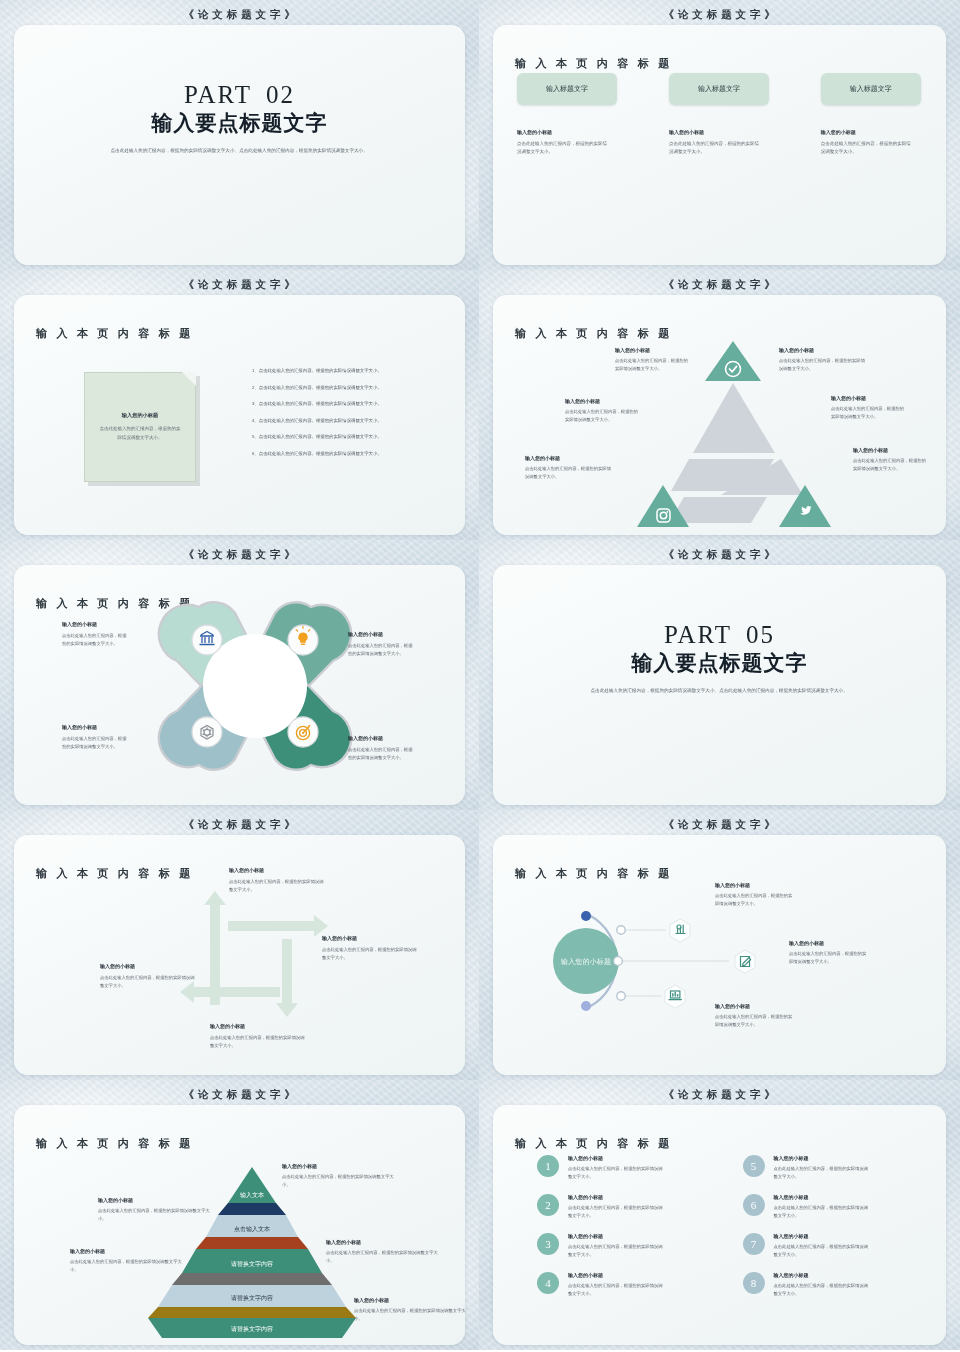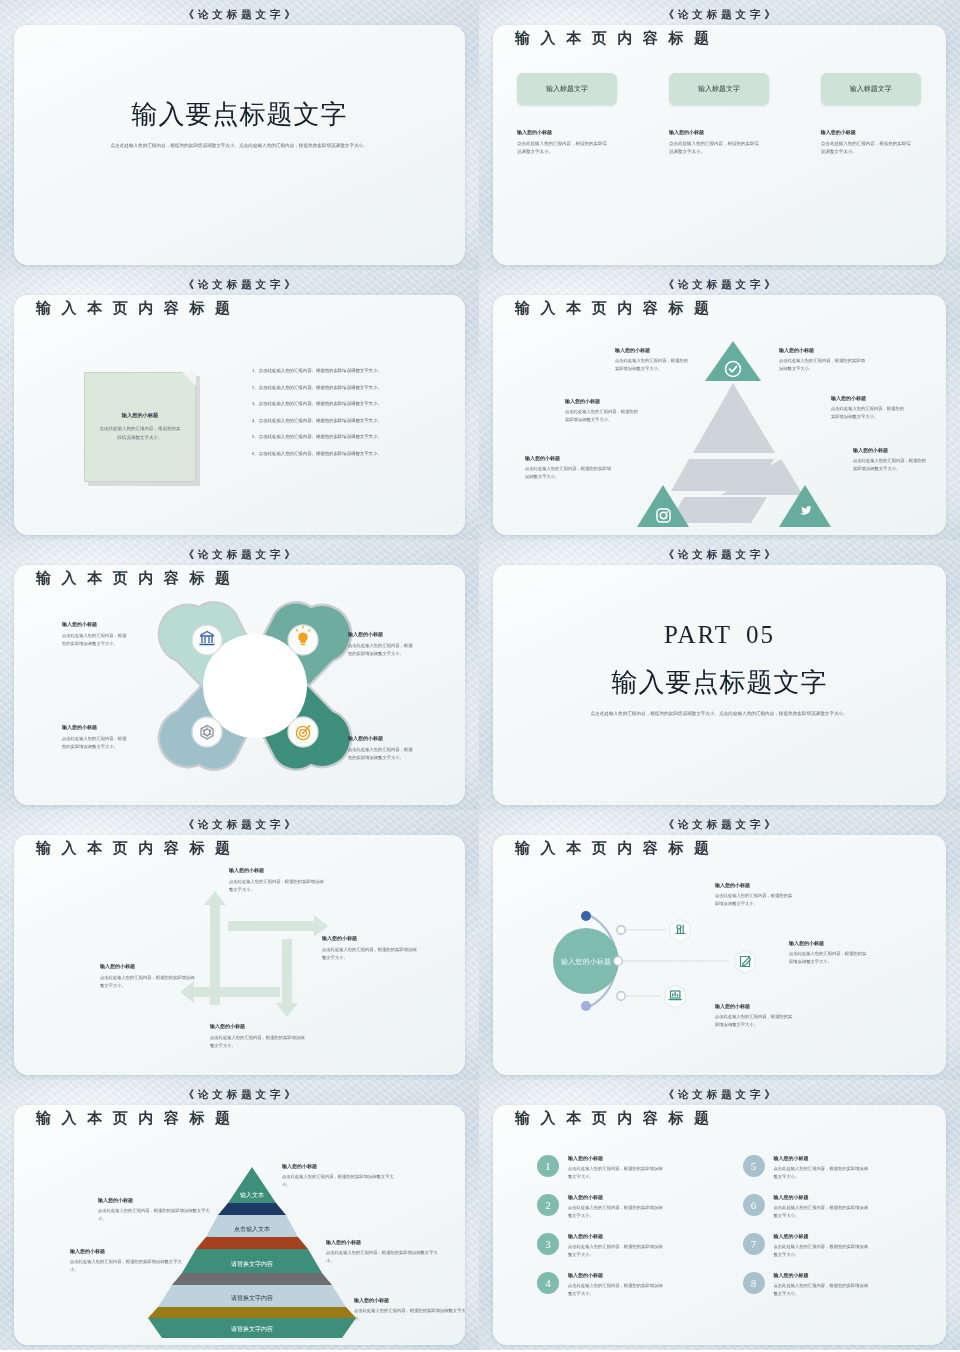--- a/index.html
+++ b/index.html
@@ -29,29 +29,29 @@
     opacity:.75;
   }
   .hdr { position:relative; z-index:2; text-align:center; height:21px; line-height:21px;
          font-size:10.5px; font-weight:bold; color:#2d3740; letter-spacing:.5px; }
   .card {
     position:relative; z-index:2; height:240px; margin:0 9px;
     background:linear-gradient(155deg,#fbfdfd 0%,#f4f8f8 45%,#eef3f4 100%);
     border-radius:14px; box-shadow:0 1px 4px rgba(90,110,125,.20);
     overflow:hidden;
   }
-  .ptitle { position:absolute; left:22px; top:4px; font-size:15px; font-weight:bold;
+  .ptitle { position:absolute; left:22px; top:31px; font-size:11px; font-weight:bold;
             color:#2f3940; letter-spacing:3.2px; }
 
   
   .part-wrap { position:absolute; left:0; right:0; top:56px; text-align:center; }
   .part-num { font-family:"Liberation Serif","DejaVu Serif",serif; font-size:25px;
               color:#1b242b; letter-spacing:2px; }
   .part-num i{ font-style:normal; padding-left:14px;}
-  .part-title { margin-top:16px; font-size:26px; font-weight:normal; color:#16202a; letter-spacing:1px; }
+  .part-title { font-size:21px; font-weight:bold; color:#16202a; letter-spacing:1px; }
   .part-desc { margin:10px auto 0; width:258px; font-size:4.6px; line-height:1.85;
                color:#566069; text-align:left; }
 
   
   .boxes { position:absolute; left:24px; right:24px; top:48px; display:flex; gap:26px; }
   .bcol { flex:1; }
   .bbox { height:32px; border-radius:6px; background:#cfe2d8; display:flex;
           align-items:center; justify-content:center; font-size:7px; color:#2e3a3f;
           box-shadow:0 1px 2px rgba(120,140,140,.25); width:85%;}
   .bcol:nth-child(2) .bbox{ margin-left:7%;}
@@ -113,20 +113,23 @@
 </style>
 </head>
 <body>
 
 <div class="deck">
 
   <div class="slide">
     <div class="hdr">《 论 文 标 题 文 字 》</div>
     <div class="card">
       <div class="part-wrap">
+        <div class="part-num">
+          <span>PART</span><i>02</i>
+        </div>
         <div class="part-title">输入要点标题文字</div>
         <div class="part-desc">点击此处输入您的汇报内容，根据您的实际情况调整文字大小、点击此处输入您的汇报内容，根据您的实际情况调整文字大小。</div>
       </div>
     </div>
   </div>
 
   <div class="slide">
     <div class="hdr">《 论 文 标 题 文 字 》</div>
     <div class="card">
       <div class="ptitle">输 入 本 页 内 容 标 题</div>

